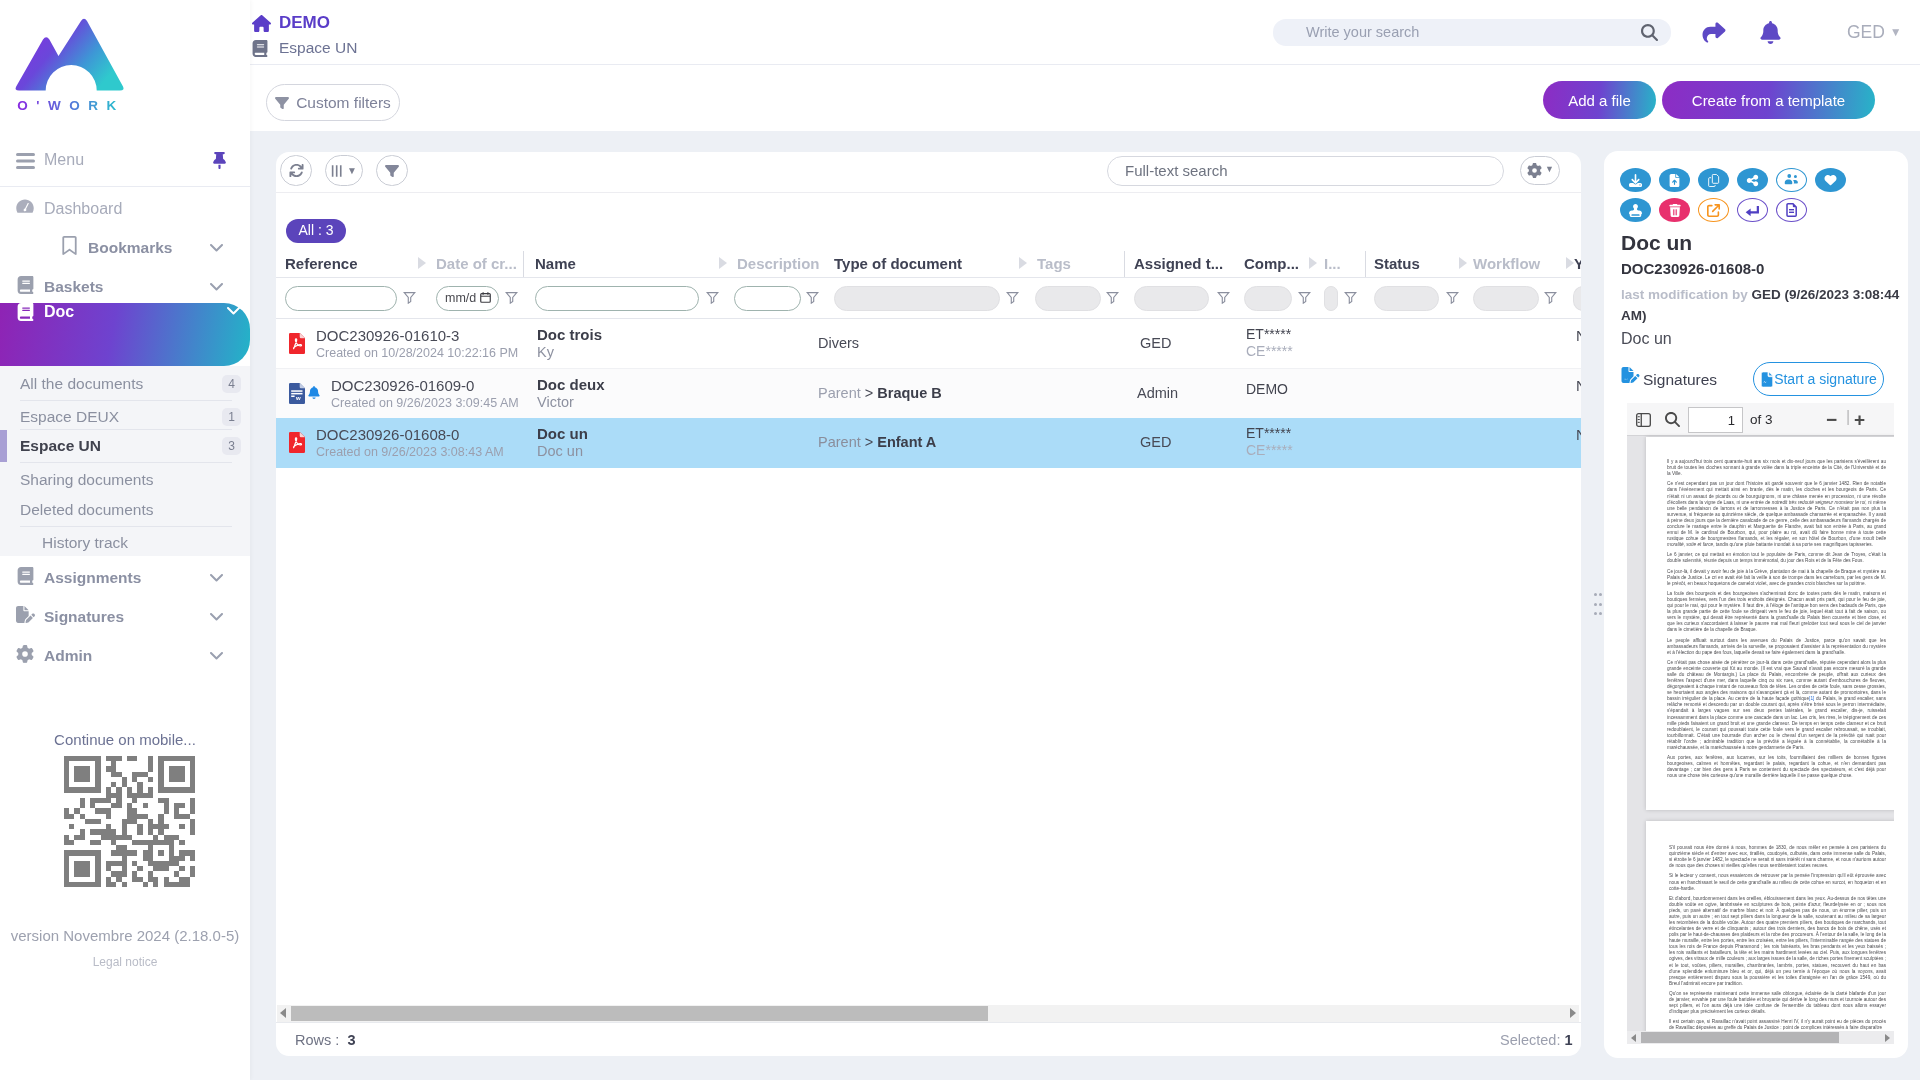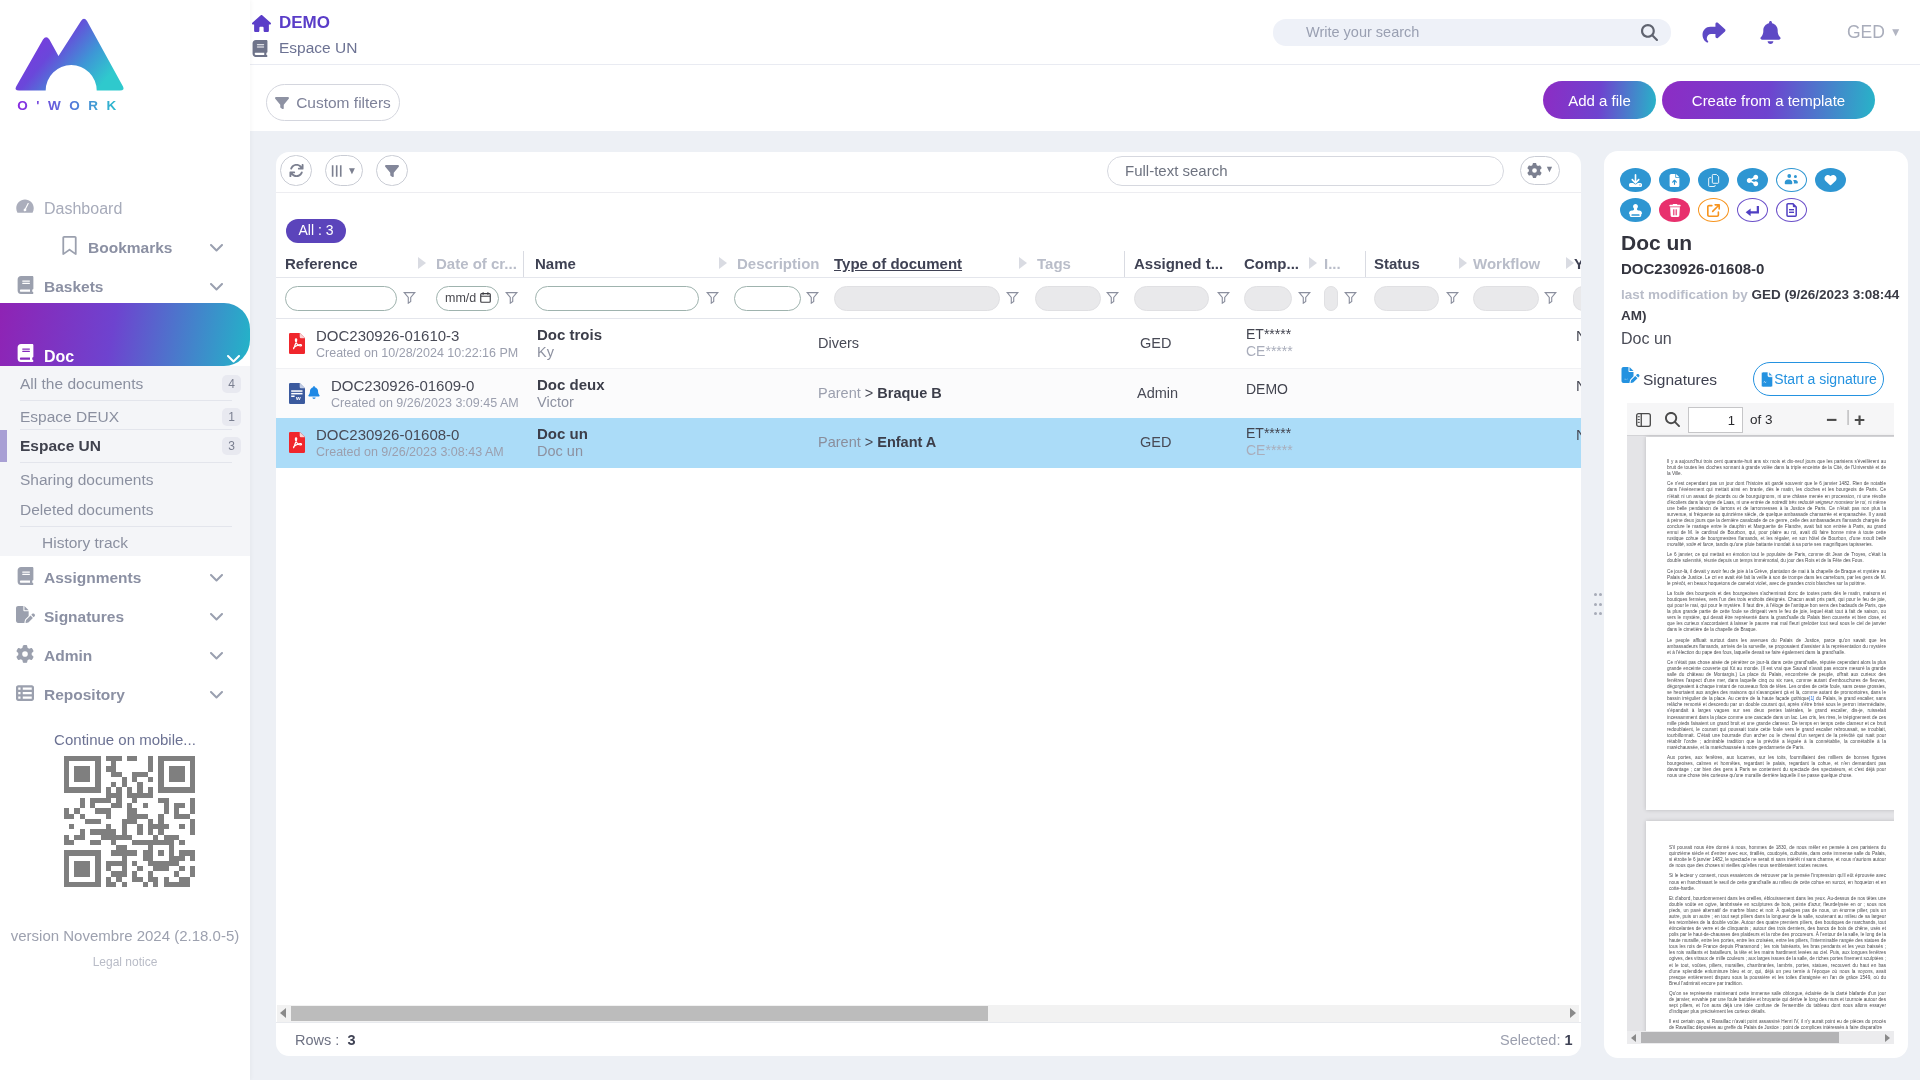--- a/index.html
+++ b/index.html
@@ -6,21 +6,21 @@
 html,body { width:1920px; height:1080px; overflow:hidden; }
 body { font-family:"Liberation Sans", sans-serif; background:#edf0f5; position:relative; }
 
 
 #sidebar { position:absolute; left:0; top:0; width:250px; height:1080px; background:#fff; box-shadow:1px 0 4px rgba(0,0,0,0.04); z-index:5; }
 #menurow { position:absolute; top:130px; left:0; width:250px; height:57px; border-bottom:1px solid #e9ebf2; }
 .navitem { position:absolute; left:0; width:250px; height:39px; display:flex; align-items:center; }
 .navitem .ic { width:20px; margin-left:15px; text-align:center; color:#a4a8b8; }
 .navitem .lbl { margin-left:9px; color:#8b90a3; font-weight:bold; font-size:15.5px; }
 .navitem .chev { position:absolute; right:27px; color:#9aa0b0; font-size:13px; }
-#docblock { position:absolute; top:303px; left:0; width:250px; height:63px; background:linear-gradient(100deg,#8f23b4 0%,#6e43cf 45%,#22b5c8 100%); border-radius:0 26px 26px 0; display:flex; align-items:flex-end; }
+#docblock { position:absolute; top:303px; left:0; width:250px; height:63px; background:linear-gradient(100deg,#8f23b4 0%,#6e43cf 45%,#22b5c8 100%); border-radius:0 26px 26px 0; display:flex; align-items:flex-start; }
 #docblock .lbl { color:#fff; font-weight:bold; font-size:16px; margin-left:9px; }
 #docblock .chev { position:absolute; right:10px; color:#fff; font-size:13px; }
 #sublist { position:absolute; top:366px; left:0; width:250px; height:190px; background:#f4f5f8; }
 .subitem { position:absolute; left:0; width:250px; height:32px; display:flex; align-items:center; color:#8b90a0; font-size:15.5px; }
 .subitem .t { margin-left:20px; }
 .badge { position:absolute; right:9px; background:#e8e9f0; color:#7a7f90; font-size:12px; border-radius:5px; padding:2px 6px; }
 .subdiv { position:absolute; left:20px; width:212px; border-top:1px solid #e3e5ec; }
 
 #qrwrap { position:absolute; top:731px; left:0; width:250px; text-align:center; }
 #qrwrap .t1 { color:#6c7293; font-size:15px; }
@@ -108,20 +108,33 @@
     <linearGradient id="lg2" x1="0%" y1="0%" x2="100%" y2="0%">
       <stop offset="0%" stop-color="#8a2be2"></stop>
           <stop offset="55%" stop-color="#4f7fd8"></stop>
           <stop offset="100%" stop-color="#26c8cc"></stop>
     </linearGradient>
       </defs>
     <path fill="url(#lg1)" d="M73 13 Q76 8.5 79 13 L115 78.5 Q117 82.5 112 82.5 L88.7 82.5 A25.5 25.5 0 0 0 37.7 82.5 L11 82.5 Q6 82.5 8.2 78.5 L35 31.5 Q38.2 27 41.4 31.5 L50.5 48 Z"></path>
     <text x="63" y="102" fill="url(#lg2)" font-size="13.5" font-weight="bold" letter-spacing="8.5" text-anchor="middle" font-family="Liberation Sans">O'WORK</text>
   </svg>
 
+  <div id="menurow">
+    <svg width="19" height="16" style="position:absolute;left:16px;top:23px" viewBox="0 0 19 16">
+        <g fill="#9ba0ae">
+          <rect y="0" width="19" height="3" rx="1.5"></rect>
+          <rect y="6.5" width="19" height="3" rx="1.5"></rect>
+          <rect y="13" width="19" height="3" rx="1.5"></rect>
+        </g>
+      </svg>
+    <span style="position:absolute;left:44px;top:21px;color:#a7abba;font-size:16px;">Menu</span>
+    <svg width="15" height="17" style="position:absolute;left:212px;top:22px" viewBox="0 0 384 512">
+        <path fill="#5b44bb" d="M32 32C32 14.3 46.3 0 64 0H320c17.7 0 32 14.3 32 32s-14.3 32-32 32l-29.5 0 11.4 148.2c36.7 19.9 65.7 53.2 79.5 94.7l1 3c3.3 9.8 1.6 20.5-4.4 28.8s-15.7 13.3-26 13.3H32c-10.3 0-19.9-4.9-26-13.3s-7.7-19-4.4-28.8l1-3c13.8-41.5 42.8-74.8 79.5-94.7L93.5 64 64 64C46.3 64 32 49.7 32 32zM160 384h64v96c0 17.7-14.3 32-32 32s-32-14.3-32-32V384z"></path>
+      </svg>
+  </div>
 
   <div class="navitem" style="top:189px;">
     <span class="ic"><svg width="20" height="20" viewBox="0 0 512 512">
           <path fill="#abaebc" d="M256 64C132.3 64 32 164.3 32 288c0 41.2 11.1 79.8 30.5 113H449.5c19.4-33.2 30.5-71.8 30.5-113C480 164.3 379.7 64 256 64zm93.8 109.4L282.5 308.1c9.2 10.1 12.1 25.1 6.2 38.4-8.1 18.1-29.3 26.2-47.4 18.1s-26.2-29.3-18.1-47.4c5.9-13.3 19-21.3 32.7-21.3l67.4-134.7c4-7.9 13.6-11.1 21.5-7.2s11.1 13.6 7.2 21.5z"></path>
         </svg></span>
     <span class="lbl" style="font-weight:normal;color:#a7abba;font-size:16px;">Dashboard</span>
   </div>
   <div class="navitem" style="top:228px;padding-left:44px;">
     <span class="ic"><svg width="15" height="19" viewBox="0 0 384 512">
           <path fill="#9ba0ae" d="M0 48C0 21.5 21.5 0 48 0l0 48V441.4l130.1-92.9c8.3-6 19.6-6 27.9 0L336 441.4V48H48V0H336c26.5 0 48 21.5 48 48V488c0 9-5 17.2-13 21.3s-17.6 3.4-24.9-1.8L192 397.5 37.9 507.5c-7.3 5.2-16.9 5.9-24.9 1.8S0 497 0 488V48z"></path>
@@ -196,29 +209,20 @@
     <span class="lbl">Signatures</span>
     <span class="chev"><svg width="13" height="8" viewBox="0 0 13 8">
           <path d="M1 1 L6.5 6.5 L12 1" fill="none" stroke="#9aa0b0" stroke-width="2" stroke-linecap="round" stroke-linejoin="round"></path>
         </svg></span>
   </div>
   <div class="navitem" style="top:636px;">
     <span class="ic"><svg width="18" height="18" viewBox="0 0 512 512">
           <path fill="#9ba0ae" d="M495.9 166.6c3.2 8.7 .5 18.4-6.4 24.6l-43.3 39.4c1.1 8.3 1.7 16.8 1.7 25.4s-.6 17.1-1.7 25.4l43.3 39.4c6.9 6.2 9.6 15.9 6.4 24.6c-4.4 11.9-9.7 23.3-15.8 34.3l-4.7 8.1c-6.6 11-14 21.4-22.1 31.2c-5.9 7.2-15.7 9.6-24.5 6.8l-55.7-17.7c-13.4 10.3-28.2 18.9-44 25.4l-12.5 57.1c-2 9.1-9 16.3-18.2 17.8c-13.8 2.3-28 3.5-42.5 3.5s-28.7-1.2-42.5-3.5c-9.2-1.5-16.2-8.7-18.2-17.8l-12.5-57.1c-15.8-6.5-30.6-15.1-44-25.4L83.1 425.9c-8.8 2.8-18.6 .3-24.5-6.8c-8.1-9.8-15.5-20.2-22.1-31.2l-4.7-8.1c-6.1-11-11.4-22.4-15.8-34.3c-3.2-8.7-.5-18.4 6.4-24.6l43.3-39.4C64.6 273.1 64 264.6 64 256s.6-17.1 1.7-25.4L22.4 191.2c-6.9-6.2-9.6-15.9-6.4-24.6c4.4-11.9 9.7-23.3 15.8-34.3l4.7-8.1c6.6-11 14-21.4 22.1-31.2c5.9-7.2 15.7-9.6 24.5-6.8l55.7 17.7c13.4-10.3 28.2-18.9 44-25.4l12.5-57.1c2-9.1 9-16.3 18.2-17.8C227.3 1.2 241.5 0 256 0s28.7 1.2 42.5 3.5c9.2 1.5 16.2 8.7 18.2 17.8l12.5 57.1c15.8 6.5 30.6 15.1 44 25.4l55.7-17.7c8.8-2.8 18.6-.3 24.5 6.8c8.1 9.8 15.5 20.2 22.1 31.2l4.7 8.1c6.1 11 11.4 22.4 15.8 34.3zM256 336a80 80 0 1 0 0-160 80 80 0 1 0 0 160z"></path>
         </svg></span>
     <span class="lbl">Admin</span>
-    <span class="chev"><svg width="13" height="8" viewBox="0 0 13 8">
-          <path d="M1 1 L6.5 6.5 L12 1" fill="none" stroke="#9aa0b0" stroke-width="2" stroke-linecap="round" stroke-linejoin="round"></path>
-        </svg></span>
-  </div>
-  <div class="navitem" style="top:675px;">
-    <span class="ic"><svg width="18" height="18" viewBox="0 0 512 512">
-          <path fill="#9ba0ae" d="M0 96C0 60.7 28.7 32 64 32H448c35.3 0 64 28.7 64 64V416c0 35.3-28.7 64-64 64H64c-35.3 0-64-28.7-64-64V96zm64 0v64h64V96H64zm384 0H192v64H448V96zM64 224v64h64V224H64zm384 0H192v64H448V224zM64 352v64h64V352H64zm384 0H192v64H448V352z"></path>
-        </svg></span>
-    <span class="lbl">Repository</span>
     <span class="chev"><svg width="13" height="8" viewBox="0 0 13 8">
           <path d="M1 1 L6.5 6.5 L12 1" fill="none" stroke="#9aa0b0" stroke-width="2" stroke-linecap="round" stroke-linejoin="round"></path>
         </svg></span>
   </div>
 
   <div id="qrwrap">
     <div class="t1">Continue on mobile...</div>
     <svg id="qrsvg" width="131" height="131" style="margin-top:8px;margin-left:9px" viewBox="0 0 25 25">
         <g fill="#7f7f7f" shape-rendering="crispEdges">
           <rect x="0" y="0" width="7" height="1"></rect>
@@ -460,21 +464,21 @@
   <div id="allpill">All : 3</div>
 
   <div id="tblhead">
     <span class="th" style="left:9px;">Reference</span>
     <span class="sortarr" style="left:142px;"></span>
     <span class="th g" style="left:160px;">Date of cr...</span>
     <span class="vsep" style="left:247px;"></span>
     <span class="th" style="left:259px;">Name</span>
     <span class="sortarr" style="left:443px;"></span>
     <span class="th g" style="left:461px;">Description</span>
-    <span class="th" style="left:558px;text-decoration:underline;">Type of document</span>
+    <span class="th" style="left:558px;">Type of document</span>
     <span class="sortarr" style="left:743px;"></span>
     <span class="th g" style="left:761px;">Tags</span>
     <span class="vsep" style="left:848px;"></span>
     <span class="th" style="left:858px;">Assigned t...</span>
     <span class="th" style="left:968px;">Comp...</span>
     <span class="sortarr" style="left:1033px;"></span>
     <span class="th g" style="left:1048px;">I...</span>
     <span class="vsep" style="left:1089px;"></span>
     <span class="th" style="left:1098px;">Status</span>
     <span class="sortarr" style="left:1183px;"></span>

